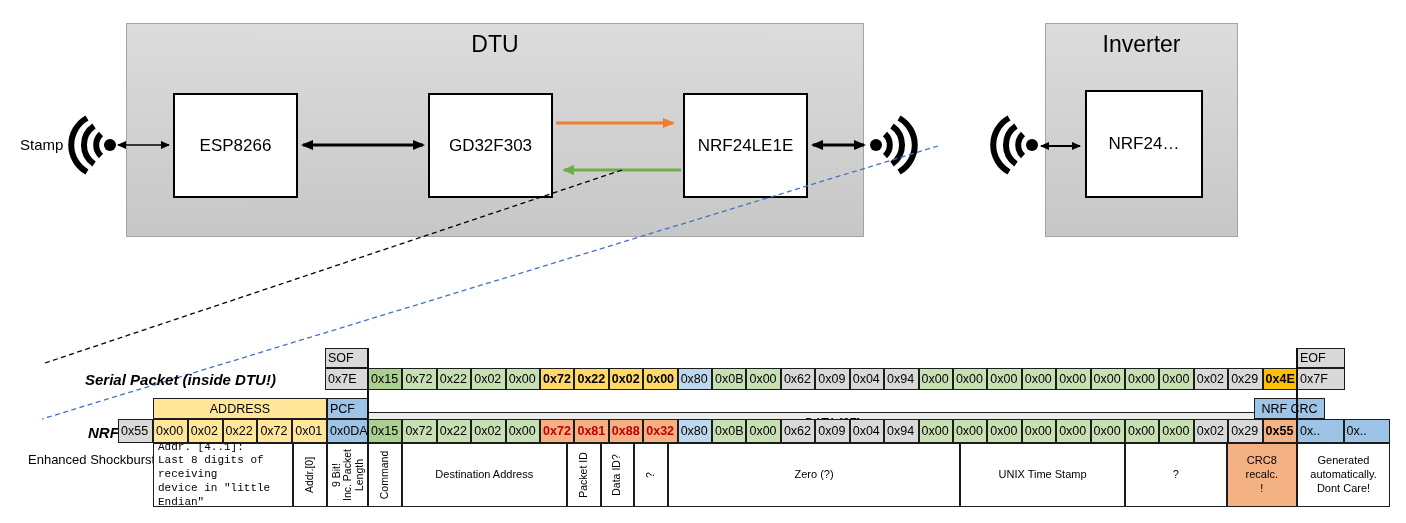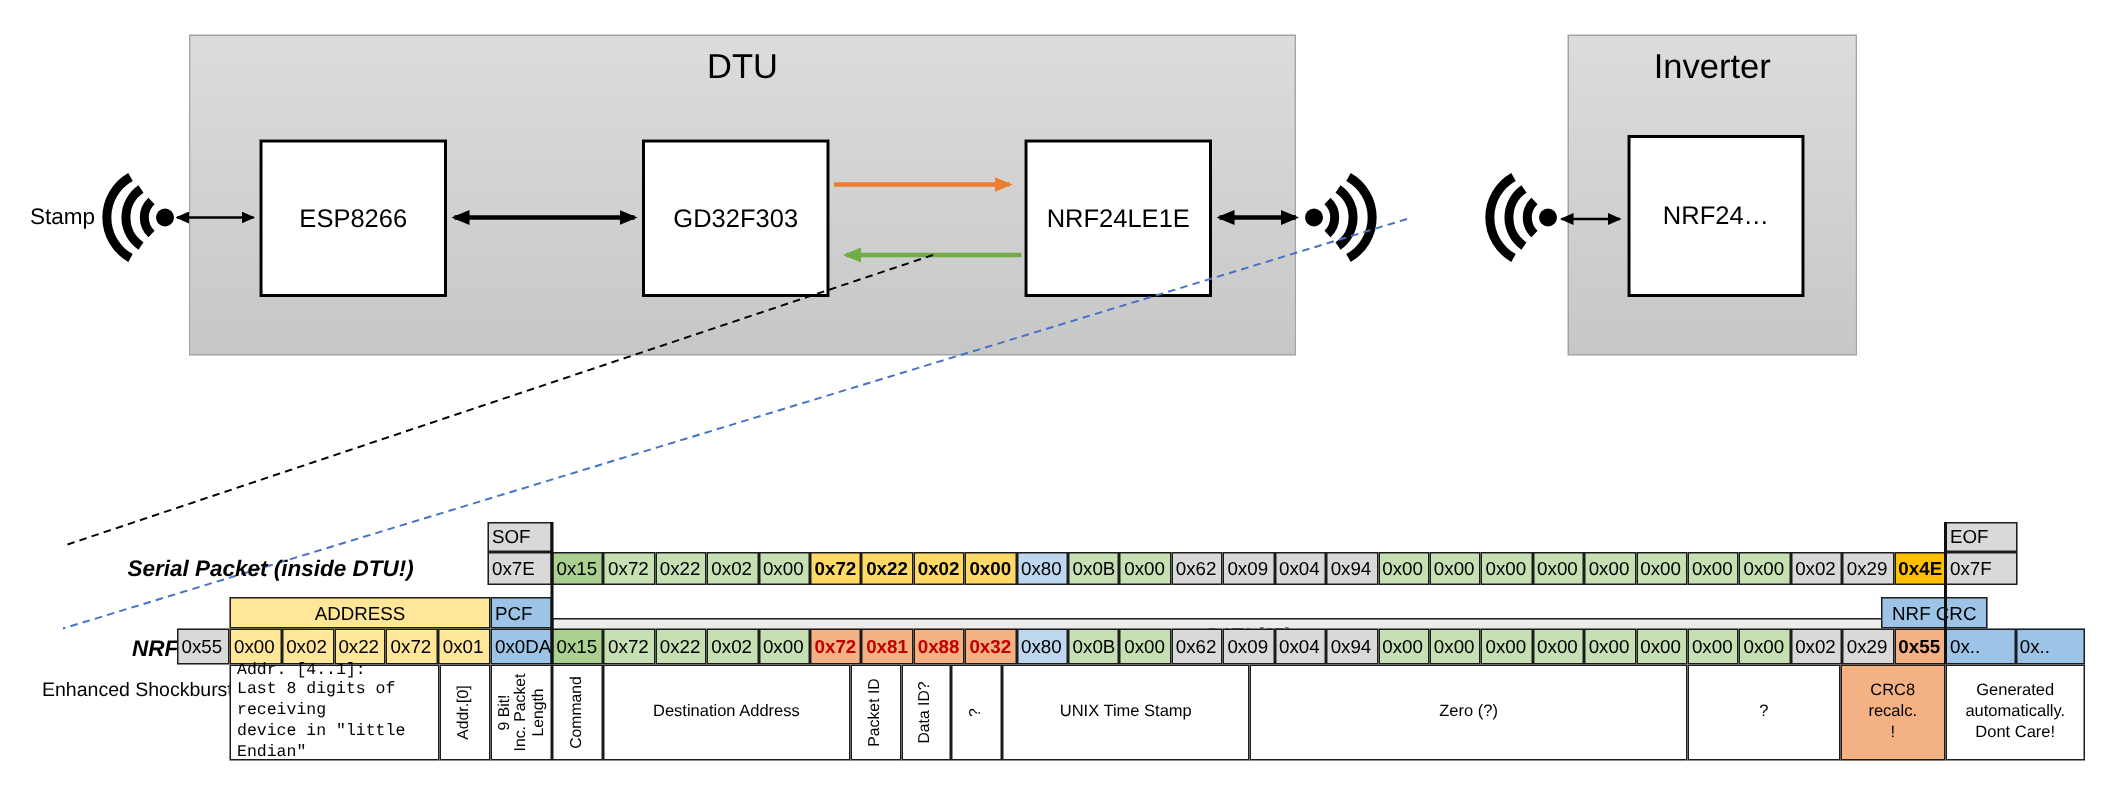--- a/index.html
+++ b/index.html
@@ -207,22 +207,22 @@
       <div class="cell ann vert" style="width: 41px;"><span>9 Bit!
 Inc. Packet
 Length</span></div>
     </div>
   <div class="abs row" id="ann-data" style="left:368px;top:443px;width:929px;height:64px;">
       <div class="cell ann vert" style="flex: 1 1 0px;"><span>Command</span></div>
       <div class="cell ann" style="flex: 4 1 0px;">Destination Address</div>
       <div class="cell ann vert" style="flex: 1 1 0px;"><span>Packet ID</span></div>
       <div class="cell ann vert" style="flex: 1 1 0px;"><span>Data ID?</span></div>
       <div class="cell ann vert" style="flex: 1 1 0px;"><span>?</span></div>
+      <div class="cell ann" style="flex: 8 1 0px;">Zero (?)</div>
       <div class="cell ann" style="flex: 4 1 0px;">UNIX Time Stamp</div>
-      <div class="cell ann" style="flex: 8 1 0px;">Zero (?)</div>
       <div class="cell ann" style="flex: 2 1 0px;">?</div>
       <div class="cell ann s-salmon_note" style="flex: 1 1 0px;">CRC8 recalc. !</div>
     </div>
   <div class="abs row" id="ann-crc" style="left:1297px;top:443px;width:93px;height:64px;">
       <div class="cell ann" style="width: 93px;">Generated
 automatically.
 Dont Care!</div>
     </div>
 
   <div class="abs vline" style="left:366.5px;top:348px;width:2.5px;height:95px;"></div>

